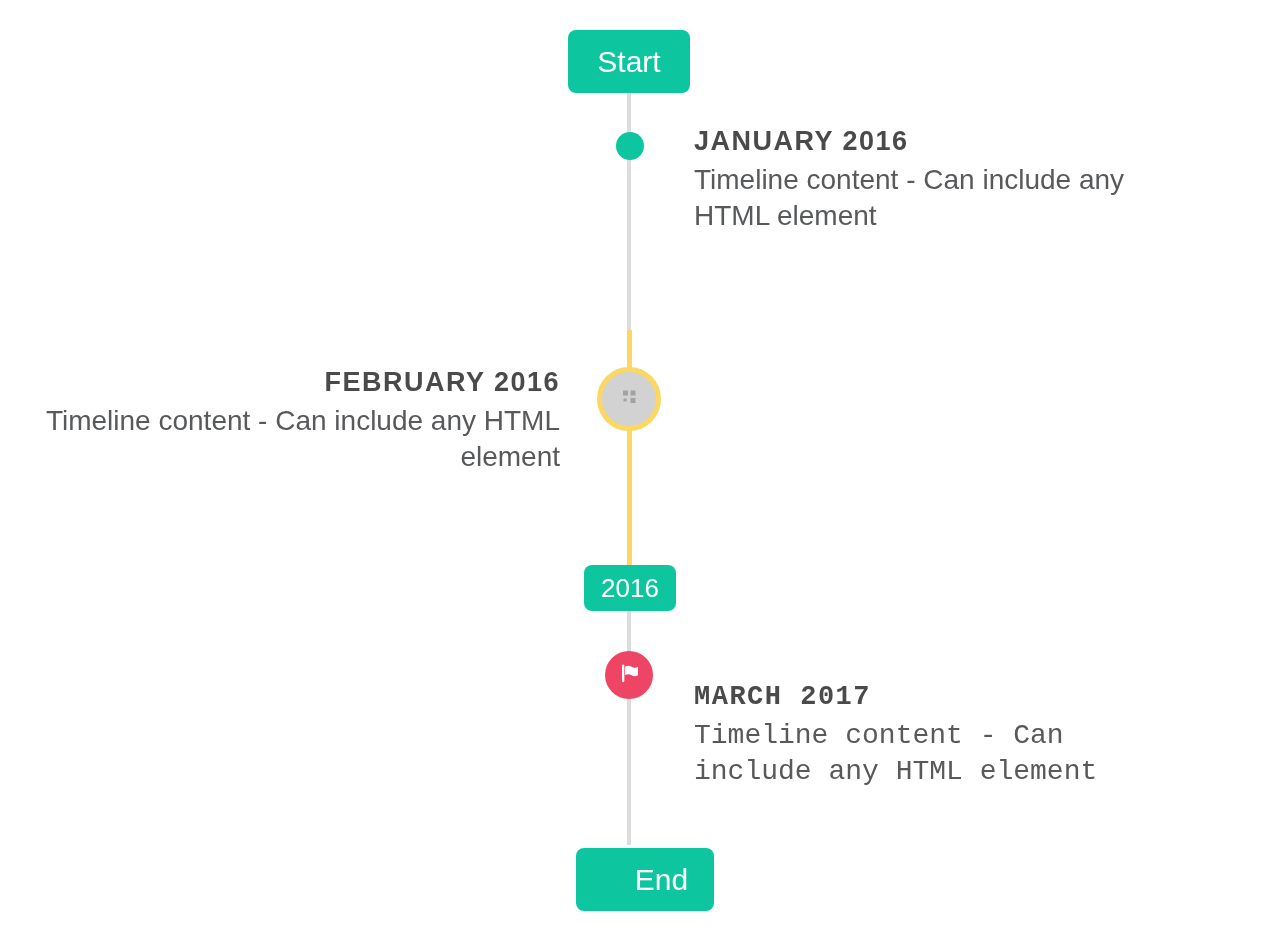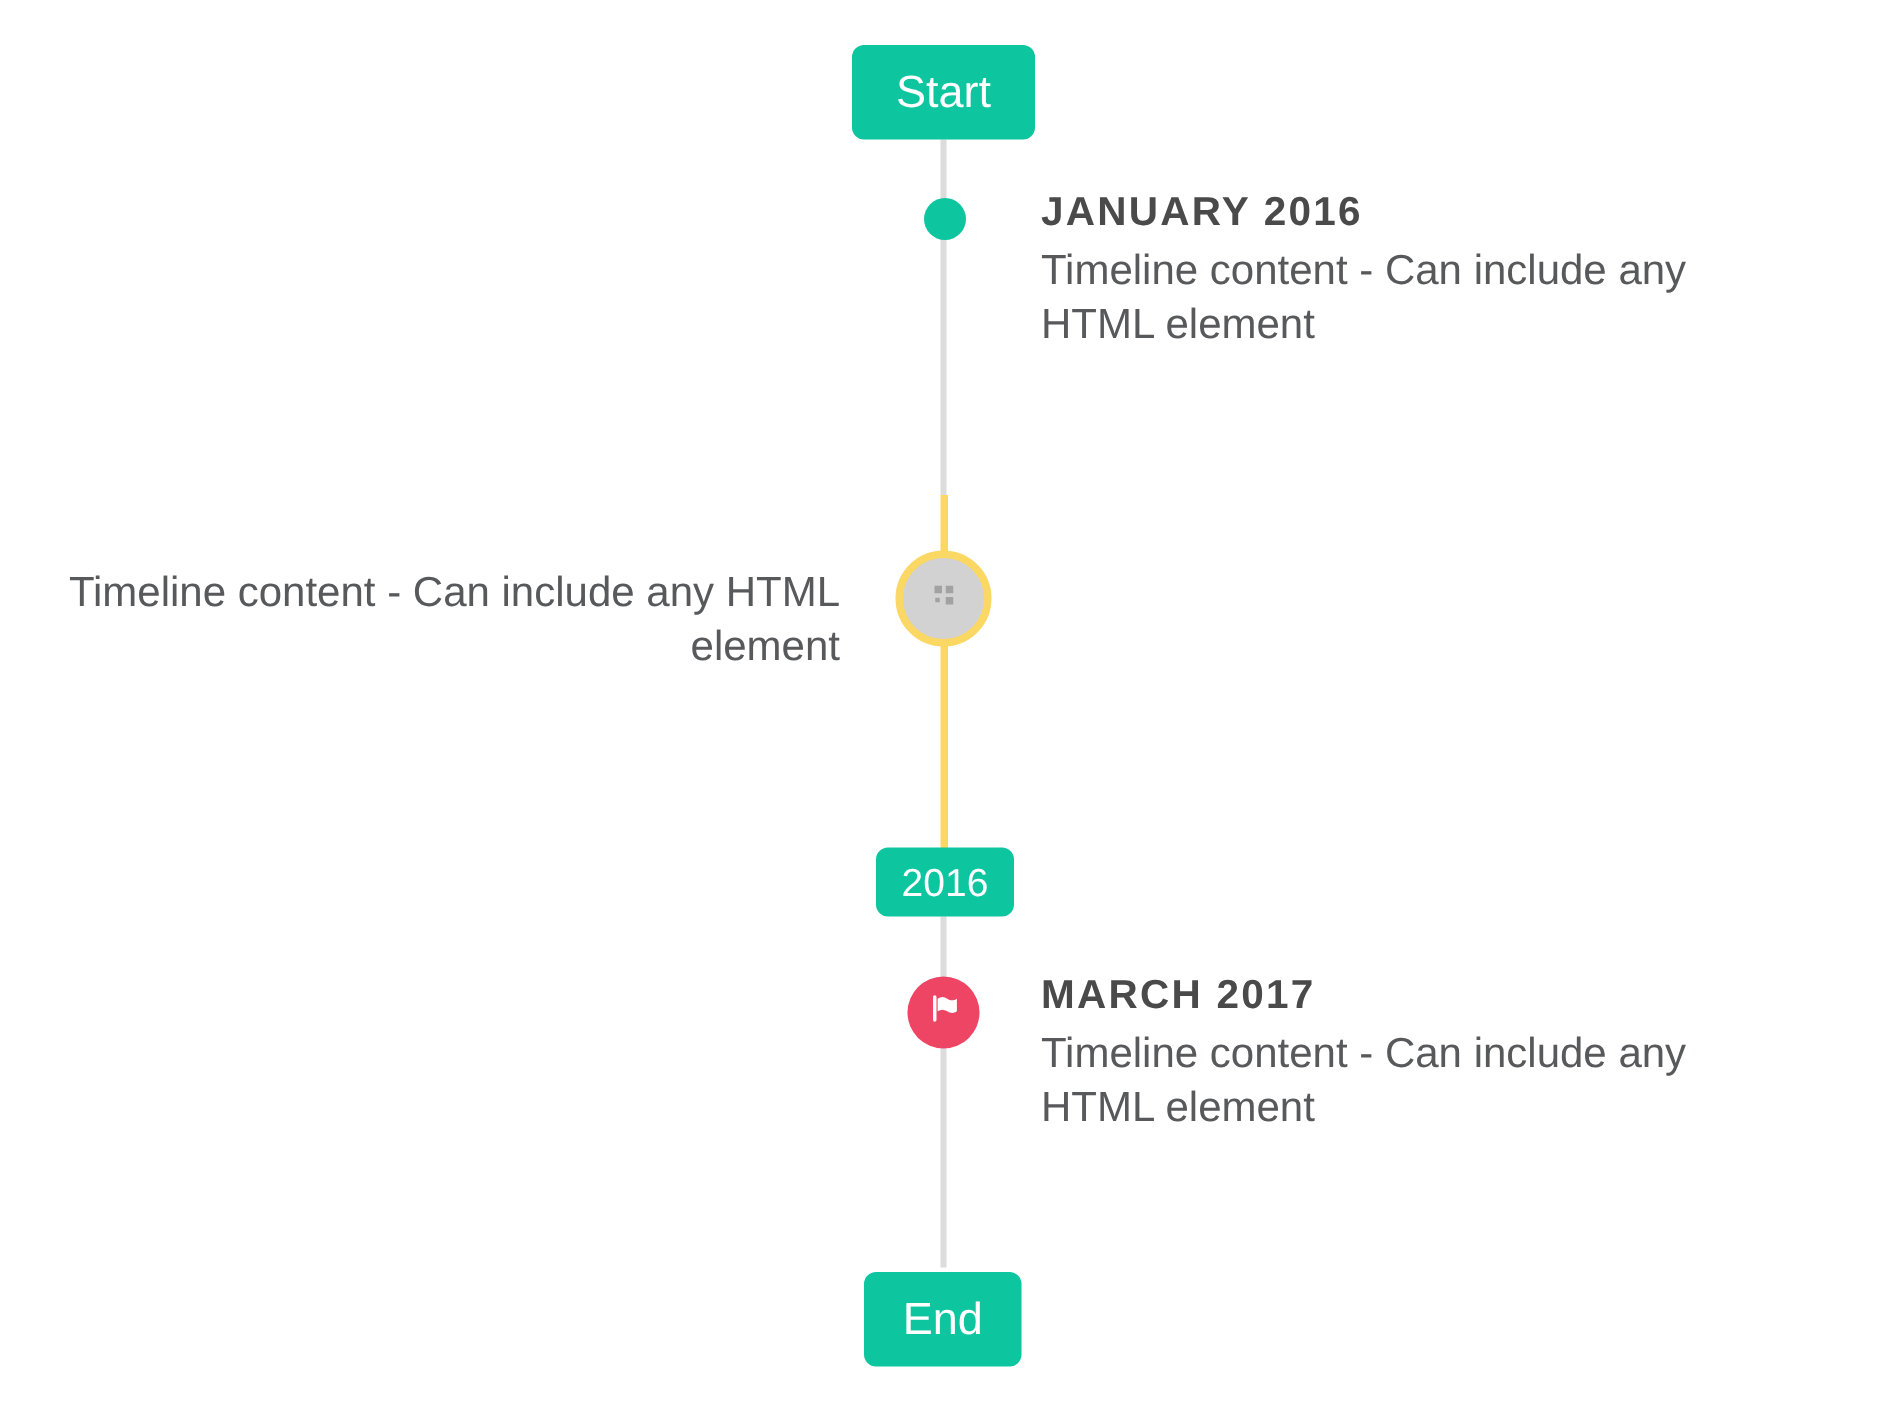--- a/index.html
+++ b/index.html
@@ -18,21 +18,21 @@
   .badge{
     position:absolute;
     background:#0dc6a0;
     color:#ffffff;
     border-radius:8px;
     display:flex;align-items:center;justify-content:center;
     font-weight:400;
   }
   .badge-start{left:568px;top:30px;width:122px;height:63px;font-size:30px;}
   .badge-year{left:584px;top:565px;width:92px;height:46px;font-size:26px;}
-  .badge-end{left:576px;top:848px;width:105px;height:63px;font-size:30px;}
+  .badge-end{left:576px;top:848px;width:105px;height:63px;font-size:30px;padding-left:33px;}
 
   .dot-marker{
     position:absolute;left:616px;top:132px;
     width:28px;height:28px;border-radius:50%;
     background:#0dc6a0;
   }
   .image-marker{
     position:absolute;left:597px;top:367px;
     width:64px;height:64px;border-radius:50%;
     background:#d2d2d2;
@@ -45,21 +45,21 @@
     width:48px;height:48px;border-radius:50%;
     background:#ef4565;
     display:flex;align-items:center;justify-content:center;
   }
 
   .entry{position:absolute;}
   .entry-right{left:694px;width:500px;text-align:left;}
   .entry-left{right:708px;width:520px;text-align:right;}
   .entry-jan{top:128px;}
   .entry-feb{top:369px;}
-  .entry-mar{top:650px;}
+  .entry-mar{top:684px;font-family:Liberation Mono, monospace;}
   .entry-date{
     font-size:27px;font-weight:700;letter-spacing:1.5px;
     color:#4a4a4a;line-height:26px;
   }
   .entry-content{
     margin-top:8px;
     font-size:28px;line-height:36px;
     color:#58595b;
   }
 </style>
@@ -88,20 +88,21 @@
         <g fill="#a2a2a2">
           <rect x="1" y="0.5" width="5" height="5"></rect>
           <rect x="8.5" y="0.5" width="5" height="5"></rect>
           <rect x="1.5" y="8.5" width="3" height="3"></rect>
           <rect x="8.5" y="8" width="5" height="5"></rect>
         </g>
       </svg>
     </span>
   </div>
   <div class="entry entry-left entry-feb">
+    <div class="entry-date">FEBRUARY 2016</div>
     <div class="entry-content">Timeline content - Can include any HTML element</div>
   </div>
 
   <div class="badge badge-year">
     <span>2016</span>
   </div>
 
   <div class="flag-marker">
     <span>
       <svg width="23" height="23" viewBox="0 0 24 24" aria-hidden="true">

